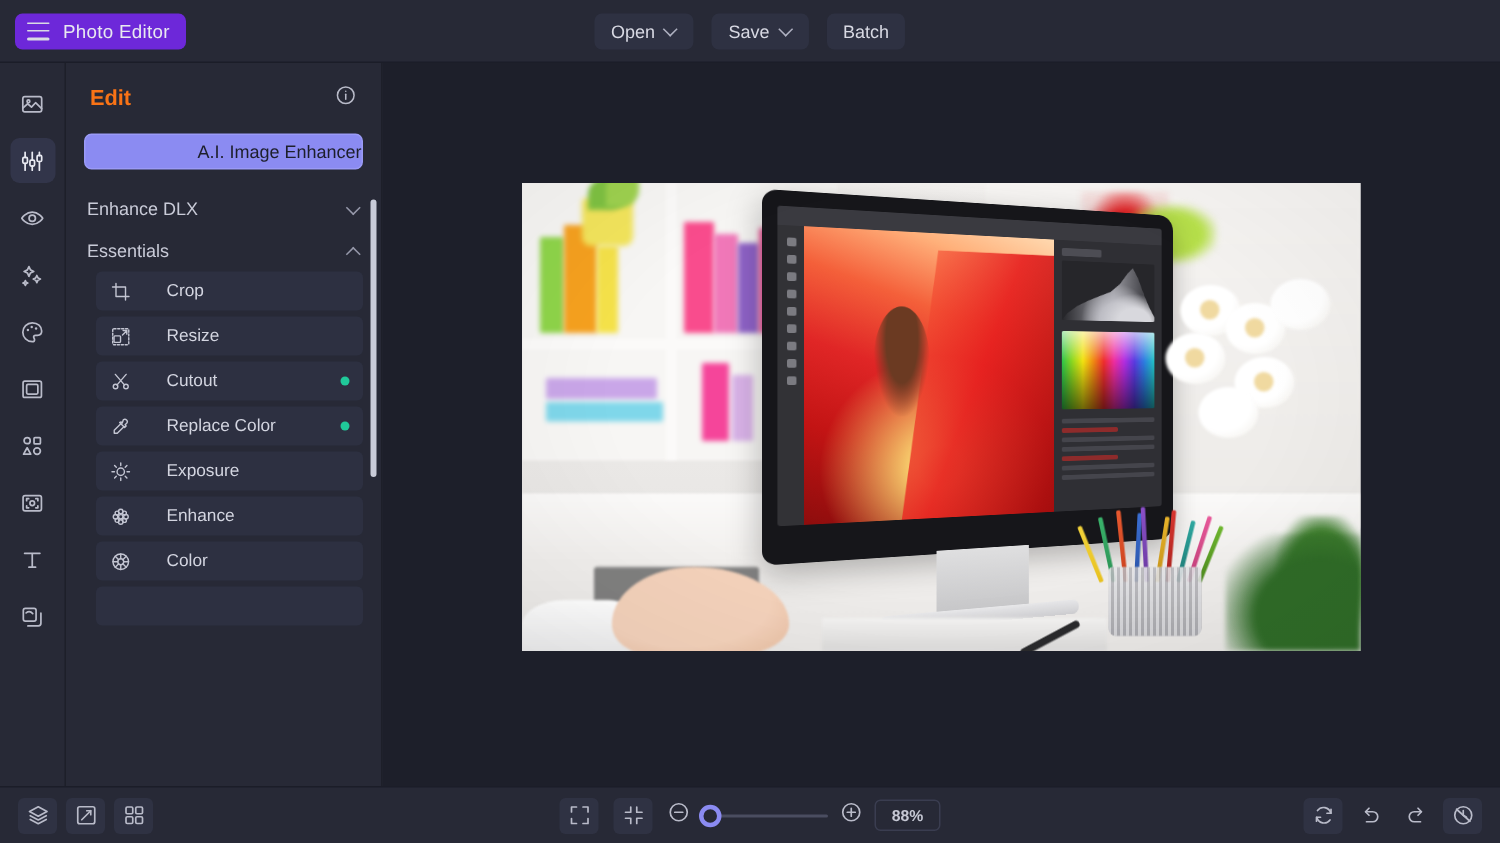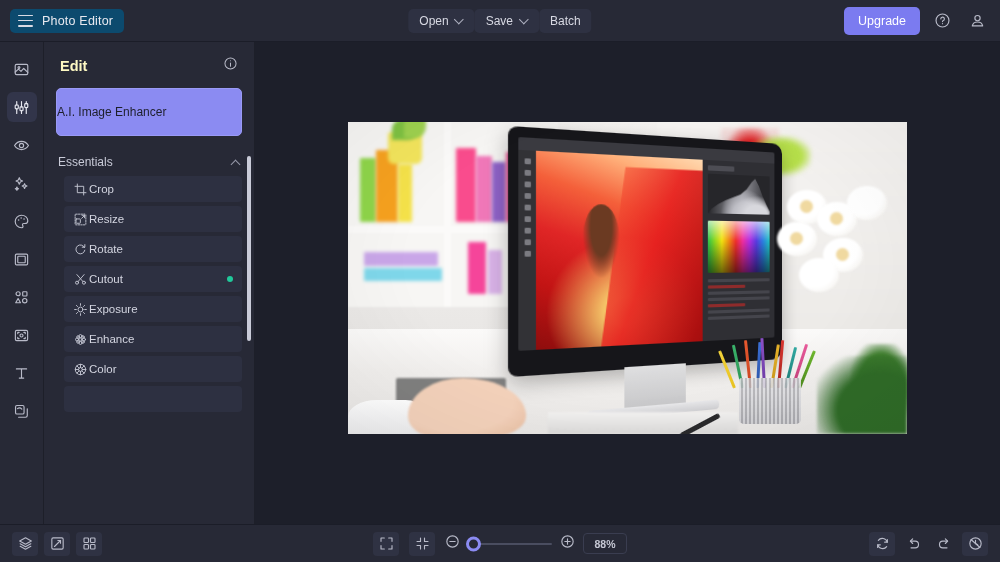--- a/index.html
+++ b/index.html
@@ -15,29 +15,29 @@
   .topbar {
     height: 42px; flex: 0 0 42px;
     background: #272936;
     border-bottom: 1px solid #1b1d28;
     display: flex; align-items: center;
     position: relative;
   }
   .brand {
     display: flex; align-items: center; gap: 9px;
     margin-left: 10px; padding: 5px 11px 5px 8px;
-    border-radius: 5px; background: #0c4a6e;
+    border-radius: 5px; background: #6d28d9;
   }
   .brand-title { color: #e8e9f0; font-size: 12.5px; letter-spacing: .2px; }
   .hamburger { width: 15px; height: 12px; display: flex; flex-direction: column; justify-content: space-between; }
   .hamburger i { display: block; height: 1.6px; background: #d9dae4; border-radius: 1px; }
 
   .center-group {
     position: absolute; left: 50%; transform: translateX(-50%);
-    display: flex; align-items: center; 
+    display: flex; align-items: center; gap: 12px;
   }
   .menu-btn {
     display: flex; align-items: center; gap: 7px;
     background: #2e3142; color: #d8d9e3;
     font-size: 12px; padding: 6px 11px; border-radius: 5px;
     border: none; cursor: pointer; line-height: 1;
   }
   .menu-btn .chev { width: 8px; height: 8px; position: relative; top: -1px; }
   .menu-btn .chev:before {
     content: ""; position: absolute; left: 0; top: 0;
@@ -85,26 +85,26 @@
     width: 211px; flex: 0 0 211px;
     background: #272936;
     border-right: 1px solid #1d1f29;
     display: flex; flex-direction: column;
     position: relative;
   }
   .panel-head {
     display: flex; align-items: center; justify-content: space-between;
     padding: 14px 16px 10px 16px;
   }
-  .panel-title { color: #fef9c3; font-size: 14.5px; font-weight: bold; }
+  .panel-title { color: #f97316; font-size: 14.5px; font-weight: bold; }
   .ai-btn {
     margin: 3px 12px 12px 12px;
     background: #8b8bf2; color: #1d1f2b;
-    font-size: 12px; text-align: left;
-    padding: 16px 0; border-radius: 5px;
+    font-size: 12px; text-align: right;
+    padding: 4px 0; border-radius: 5px;
     border: 1px solid #9a9af6; cursor: pointer;
   }
   .panel-scroll {
     flex: 1; overflow: hidden; position: relative;
     padding: 0 12px 0 12px;
   }
   .group-head {
     display: flex; align-items: center; justify-content: space-between;
     padding: 7px 2px 7px 2px; cursor: pointer;
   }
@@ -113,21 +113,21 @@
   .caret:before {
     content: ""; position: absolute; left: 1px; top: 0px;
     width: 6px; height: 6px;
     border-right: 1.4px solid #9698aa; border-bottom: 1.4px solid #9698aa;
     transform: rotate(45deg);
   }
   .caret.up:before { transform: rotate(-135deg); top: 3px; }
 
   .tool-list { display: flex; flex-direction: column; gap: 4px; padding-left: 8px; }
   .tool {
-    display: flex; align-items: center; gap: 2px;
+    display: flex; align-items: center; gap: 24px;
     height: 26px; padding: 0 9px;
     background: #2d3041; border-radius: 4px; cursor: pointer;
     position: relative;
   }
   .tool-label { color: #d3d5e0; font-size: 11.5px; white-space: nowrap; }
   .tool .ico { width: 14px; height: 14px; display: flex; align-items: center; justify-content: center; flex: 0 0 14px; }
   .dot {
     position: absolute; right: 9px; top: 50%; transform: translateY(-50%);
     width: 6px; height: 6px; border-radius: 50%; background: #20c99a;
   }
@@ -380,36 +380,20 @@
       </button>
       <button class="menu-btn">
         <span>Save</span>
         <span class="chev"></span>
       </button>
       <button class="menu-btn">
         <span>Batch</span>
       </button>
     </div>
 
-    <div class="right-group">
-      <button class="upgrade-btn">Upgrade</button>
-      <div class="icon-btn-top">
-        <svg width="17" height="17" viewBox="0 0 20 20">
-          <circle cx="10" cy="10" r="7.6"></circle>
-          <path d="M8 8.1a2.1 2.1 0 1 1 2.6 2.1c-.5.2-.6.6-.6 1.1"></path>
-          <circle cx="10" cy="13.7" r=".65" fill="#b9bbc9" stroke="none"></circle>
-        </svg>
-      </div>
-      <div class="icon-btn-top">
-        <svg width="17" height="17" viewBox="0 0 20 20">
-          <circle cx="10" cy="7.2" r="3.1"></circle>
-          <path d="M3.9 16.4c.6-3 3.1-4.6 6.1-4.6s5.5 1.6 6.1 4.6z"></path>
-        </svg>
-      </div>
-    </div>
   </div>
 
   <div class="body-row">
 
     <div class="rail">
       <div class="rail-item">
         <svg width="17" height="17" viewBox="0 0 20 20">
           <rect x="2.6" y="4" width="14.8" height="12" rx="1.6"></rect>
           <path d="M2.6 13l3.8-3.4 3 2.6 3.2-3.4 4.8 4.6"></path>
           <circle cx="7" cy="7.6" r="1.1"></circle>
@@ -488,20 +472,24 @@
             <path d="M10 9.2v4.4"></path>
             <circle cx="10" cy="6.4" r=".7" fill="#b9bbc9" stroke="none"></circle>
           </svg>
         </span>
       </div>
 
       <div class="ai-btn">A.I. Image Enhancer</div>
 
       <div class="panel-scroll">
 
+        <div class="group-head">
+          <span class="group-label">Enhance DLX</span>
+          <span class="caret"></span>
+        </div>
 
         <div class="group-head">
           <span class="group-label">Essentials</span>
           <span class="caret up"></span>
         </div>
 
         <div class="tool-list">
 
           <div class="tool">
             <span class="ico">
@@ -517,43 +505,44 @@
             <span class="ico">
               <svg width="13" height="13" viewBox="0 0 18 18">
                   <rect x="1.6" y="1.6" width="14.8" height="14.8" rx="1" stroke-dasharray="2 1.6"></rect>
                   <rect x="2.8" y="8.2" width="6" height="6" rx=".8"></rect>
                   <path d="M10.6 7.4l4-4M11.2 3.2h3.4v3.4"></path>
                 </svg>
             </span>
             <span class="tool-label">Resize</span>
           </div>
 
-          <div class="tool">
-            <span class="ico">
-              <svg width="13" height="13" viewBox="0 0 18 18">
-                  <path d="M14.6 6.4A6.2 6.2 0 1 0 15 10"></path>
-                  <path d="M11.4 5.8h3.6V2.2"></path>
-                </svg>
-            </span>
-            <span class="tool-label">Rotate</span>
-          </div>
 
           <div class="tool">
             <span class="ico">
               <svg width="13" height="13" viewBox="0 0 18 18">
                   <circle cx="4.2" cy="13.4" r="2.1"></circle>
                   <circle cx="13.8" cy="13.4" r="2.1"></circle>
                   <path d="M5.6 11.9L14 2.2M12.4 11.9L4 2.2"></path>
                 </svg>
             </span>
             <span class="tool-label">Cutout</span>
             <span class="dot"></span>
           </div>
 
 
+          <div class="tool">
+            <span class="ico">
+              <svg width="13" height="13" viewBox="0 0 18 18">
+                  <path d="M11.4 2.6a2.2 2.2 0 0 1 3.1 3.1l-1.5 1.5 1 1-1.4 1.4-4.6-4.6L9.4 4.6l1 1z"></path>
+                  <path d="M8.6 6.6L3 12.2v2.8h2.8l5.6-5.6"></path>
+                </svg>
+            </span>
+            <span class="tool-label">Replace Color</span>
+            <span class="dot"></span>
+          </div>
 
           <div class="tool">
             <span class="ico">
               <svg width="13" height="13" viewBox="0 0 18 18">
                   <circle cx="9" cy="9" r="3.4"></circle>
                   <path d="M9 .9v2.3M9 14.8v2.3M.9 9h2.3M14.8 9h2.3M3.3 3.3l1.6 1.6M13.1 13.1l1.6 1.6M14.7 3.3l-1.6 1.6M4.9 13.1l-1.6 1.6"></path>
                 </svg>
             </span>
             <span class="tool-label">Exposure</span>
           </div>

